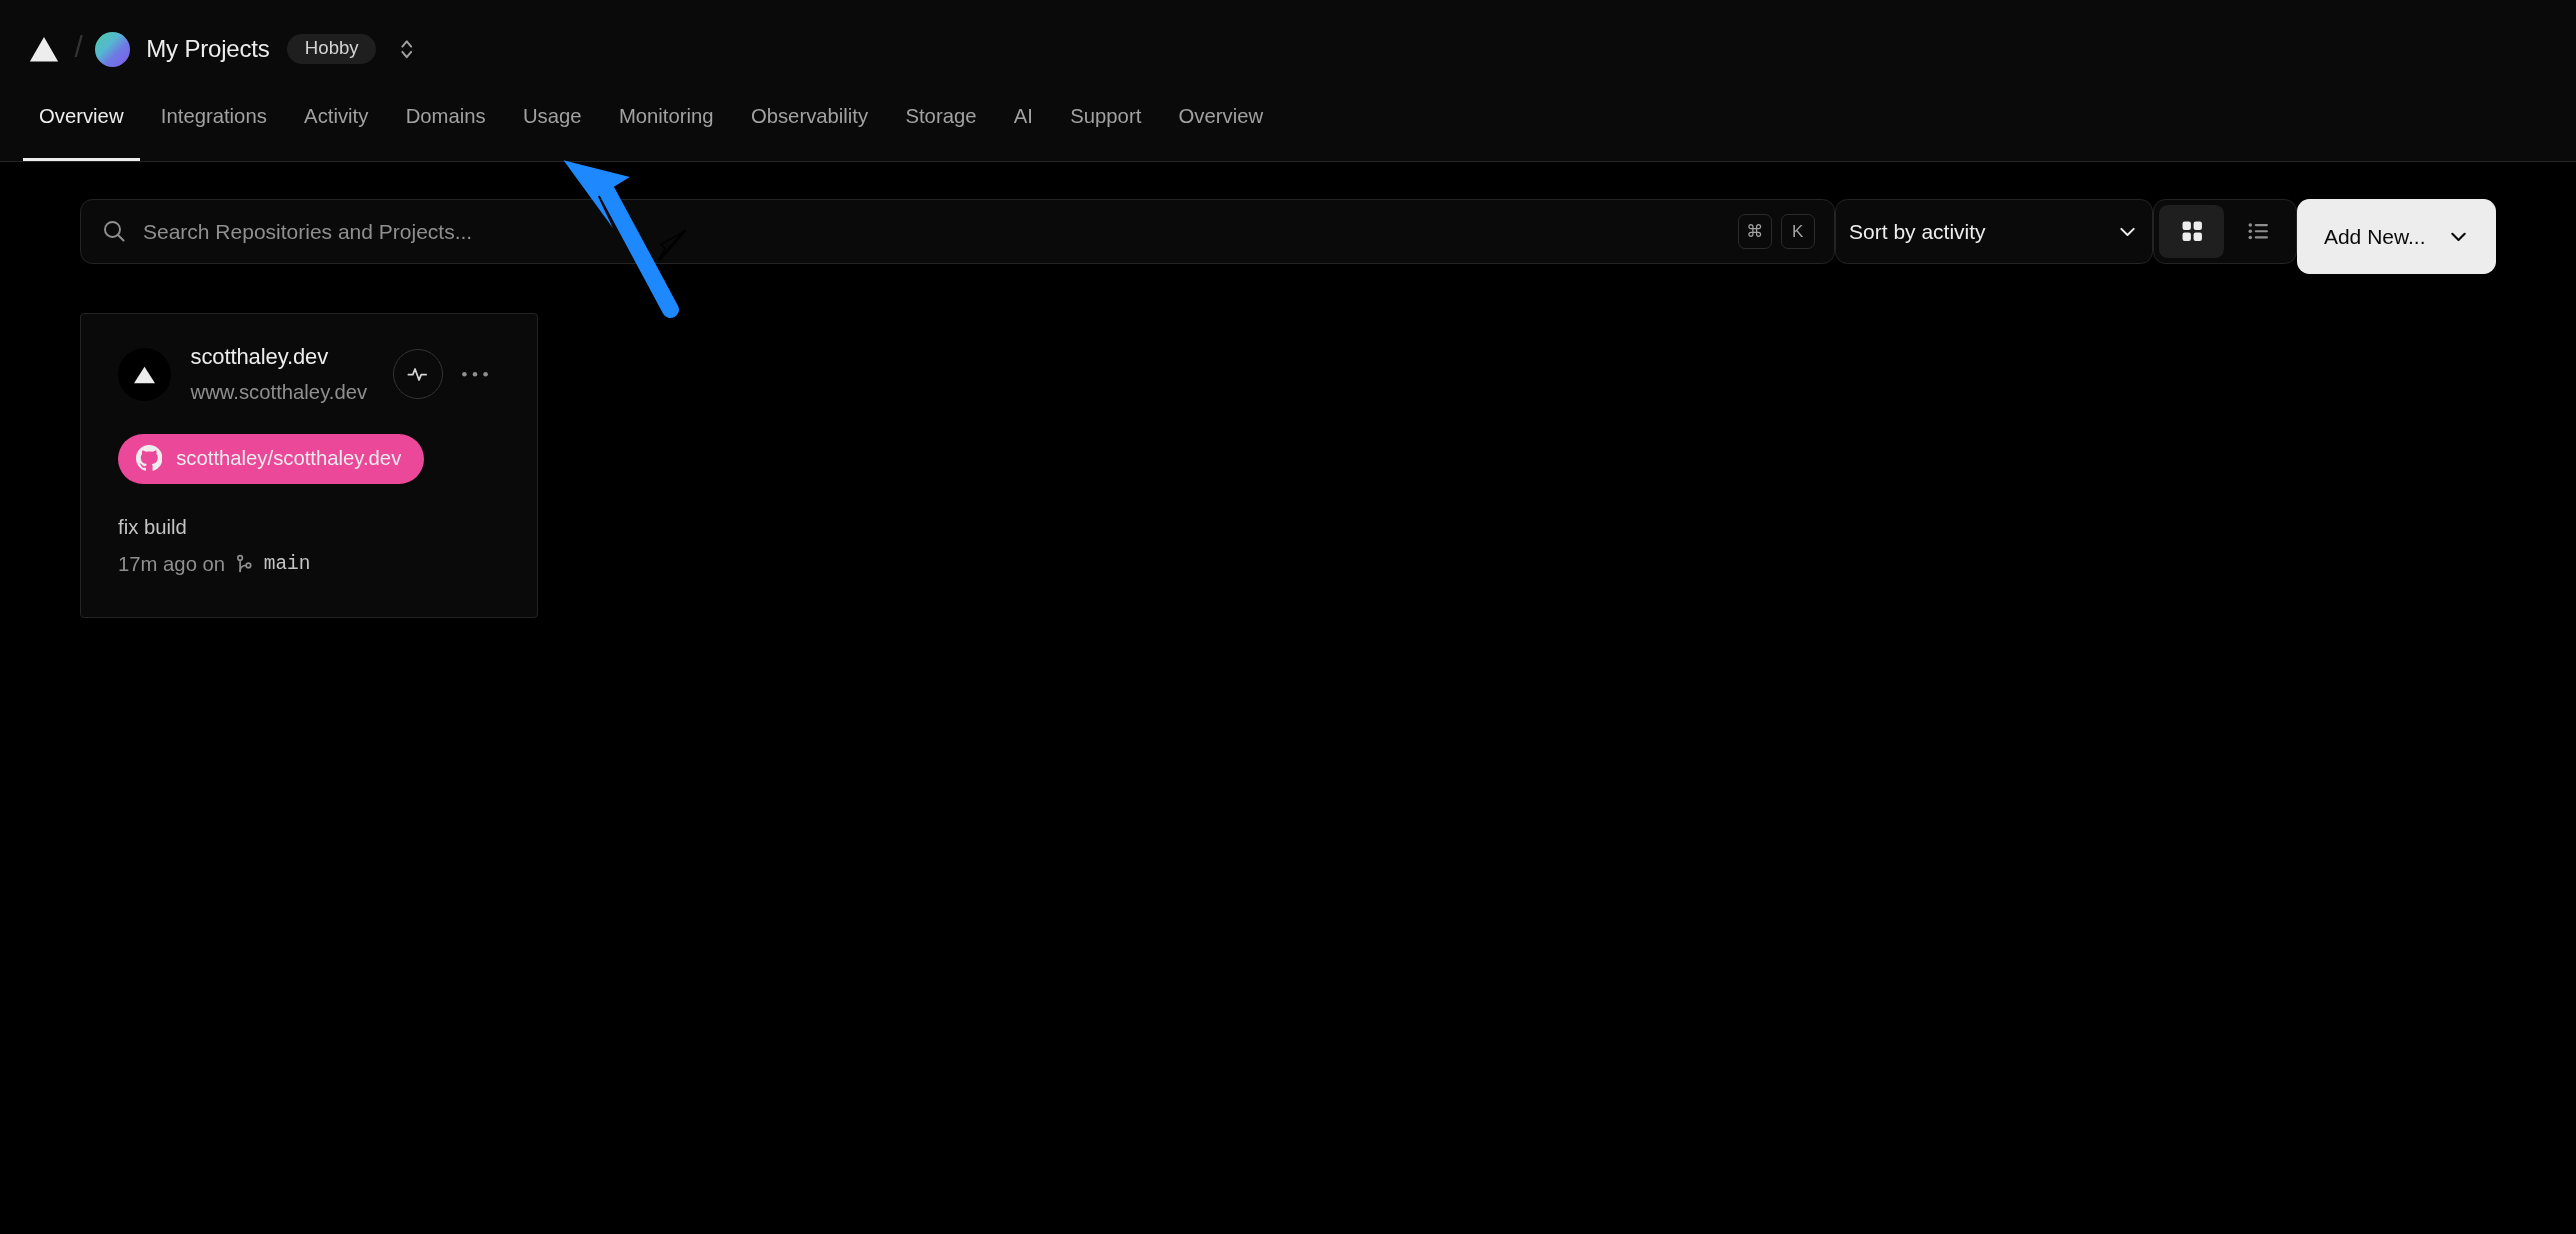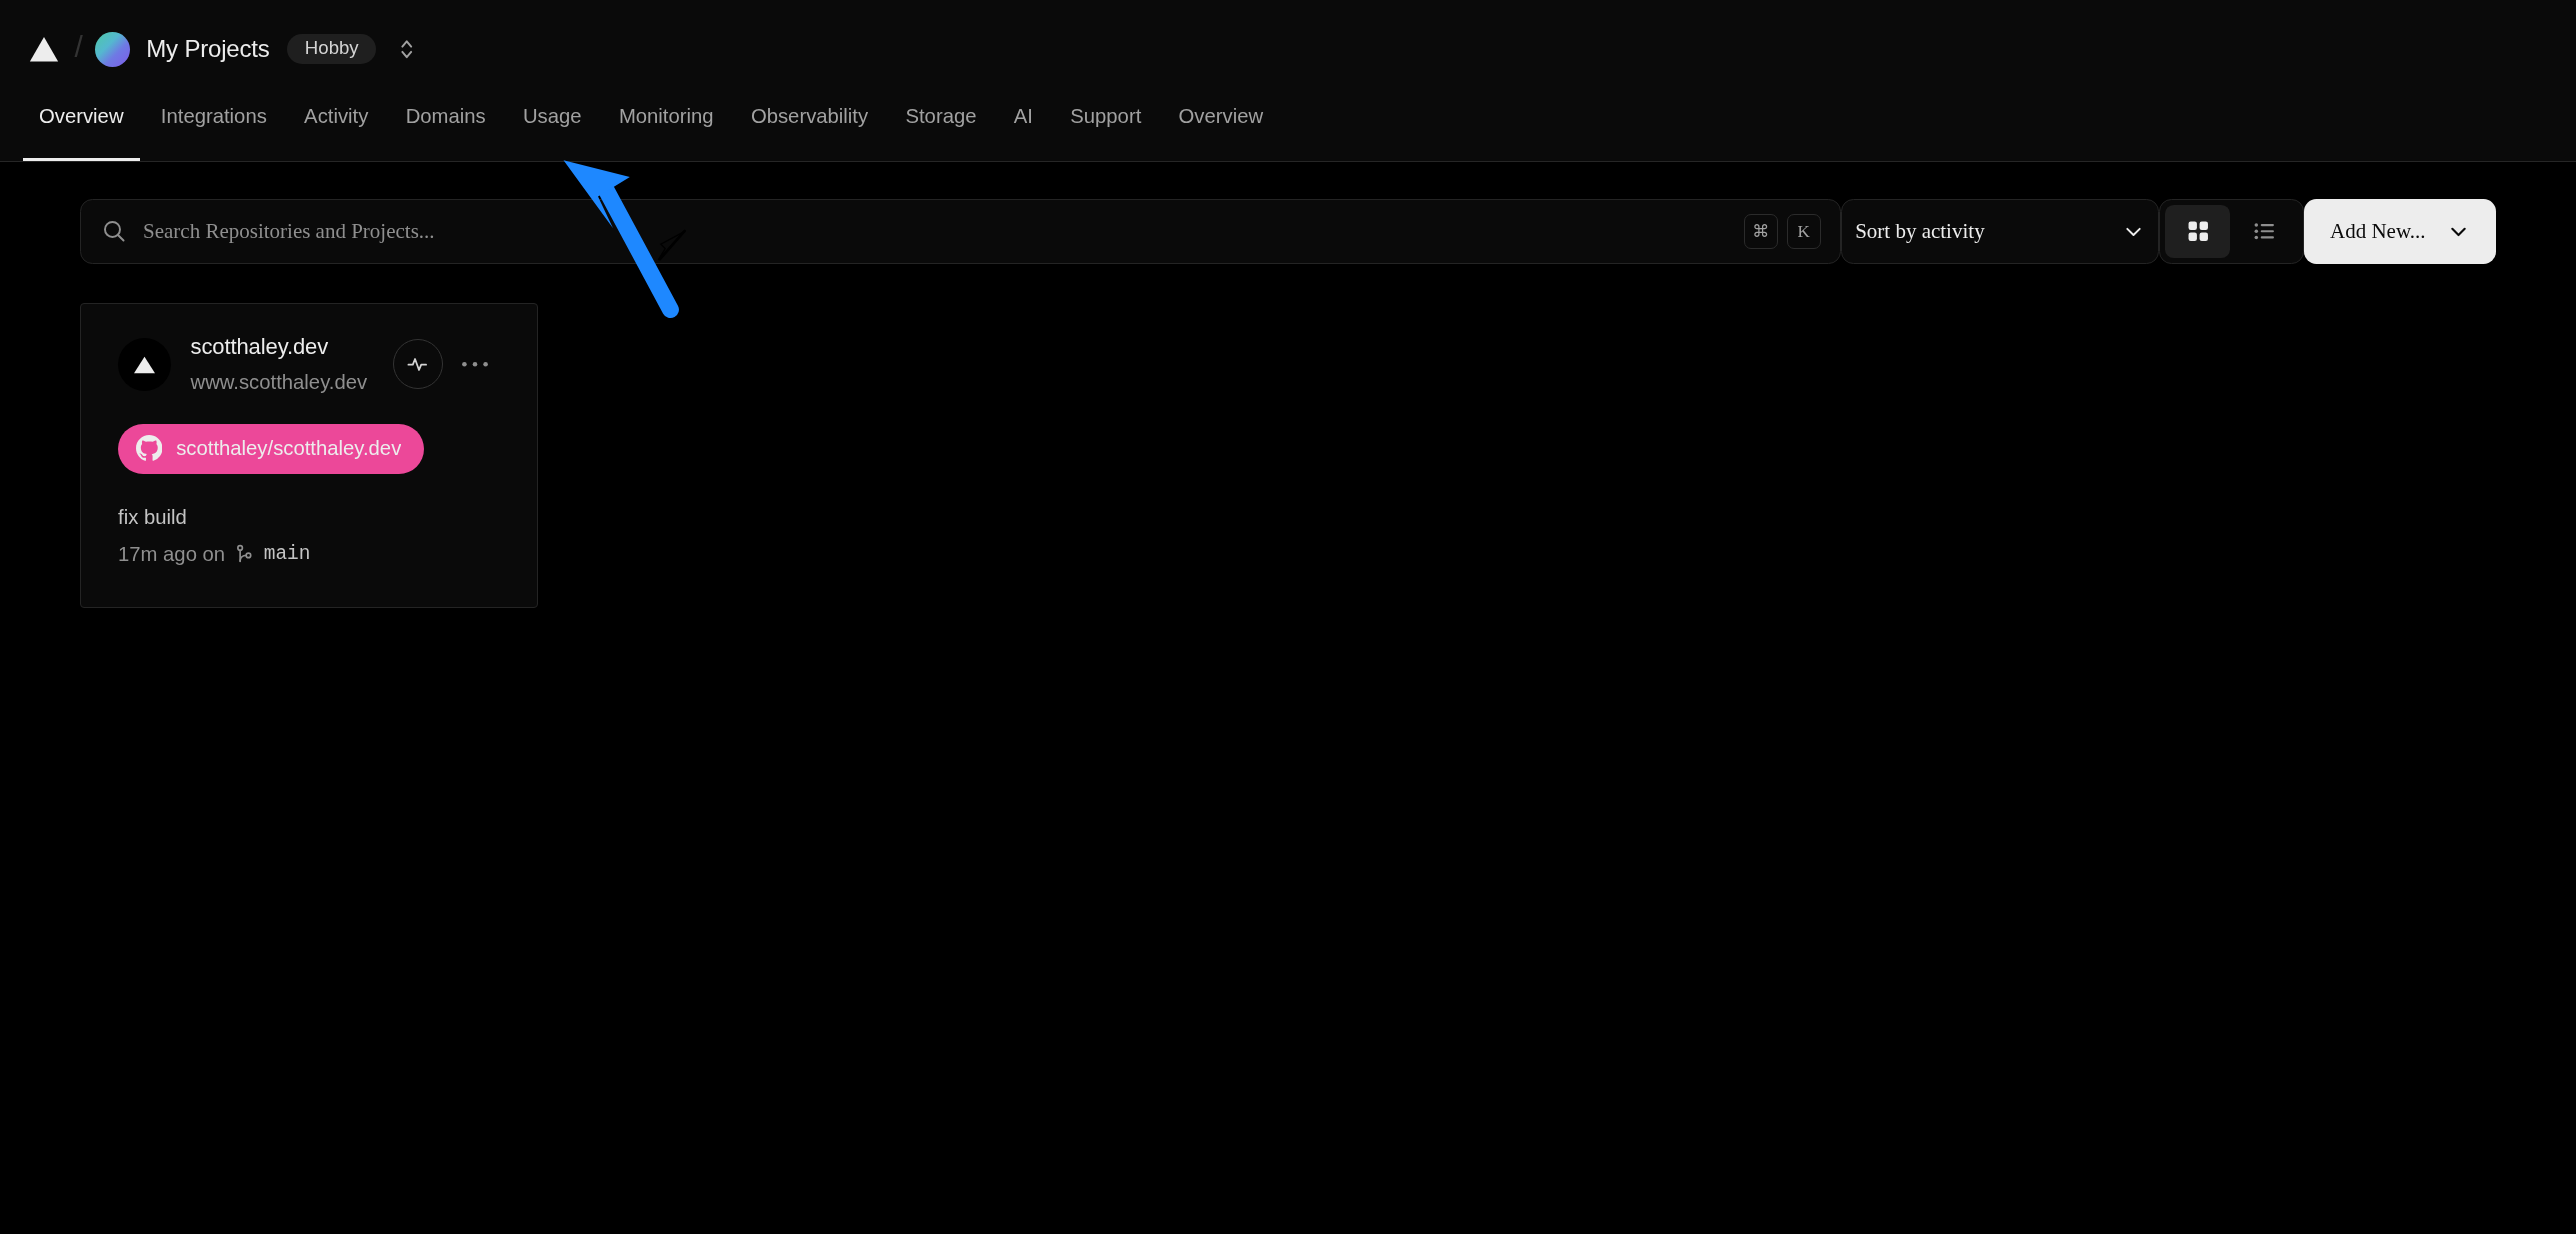--- a/index.html
+++ b/index.html
@@ -168,21 +168,20 @@
     background: #ededed;
   }
 
   
   .content { padding: 0 80px; background: #000; height: calc(1235px - 98px - 64px); }
   .toolbar {
     display: flex;
     align-items: flex-start;
     gap: 0;
     padding-top: 37px;
-    font-family: Liberation Serif, serif;
   }
   .search-box {
     position: relative;
     flex: 1;
     height: 65px;
     background: #0a0a0a;
     border: 0.9px solid #242424;
     border-radius: 12.4px;
     display: flex;
     align-items: center;
@@ -243,21 +242,21 @@
     border-radius: 8.8px;
     display: flex;
     align-items: center;
     justify-content: center;
     cursor: pointer;
     background: transparent;
     border: none;
   }
   .view-btn.active { background: #1f1f1f; }
   .add-new-btn {
-    height: 65px;
+    height: 75px;
     padding: 0 26.5px;
     background: #ededed;
     color: #0a0a0a;
     border: none;
     border-radius: 12.4px;
     font-size: 21px;
     font-family: inherit;
     display: flex;
     align-items: center;
     gap: 21px;

